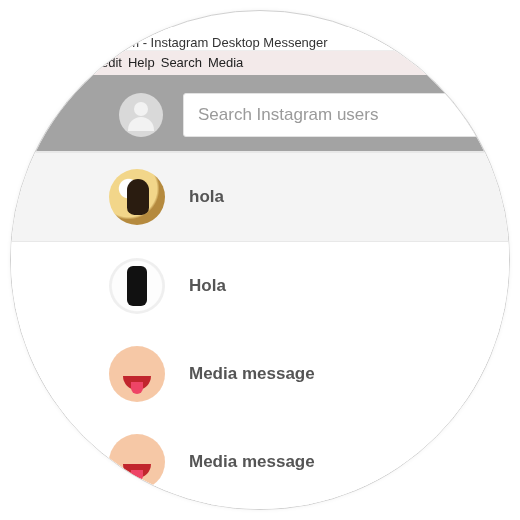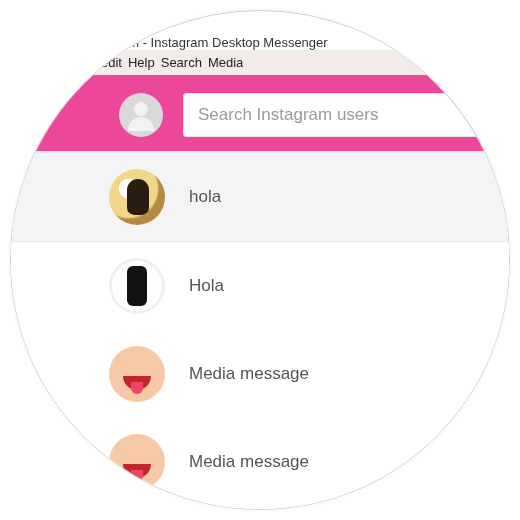--- a/index.html
+++ b/index.html
@@ -50,21 +50,21 @@
     font-size: 13px;
     color: #222;
     border-bottom: 1px solid #f3eaea;
   }
   .menubar span { cursor: default; }
   .searchrow {
     display: flex;
     align-items: center;
     gap: 20px;
     padding: 18px 20px 14px 108px;
-    background: #ec4899;
+    background: #a3a3a3;
     border-bottom: 1px solid #e8e8e8;
   }
   .profile-blank {
     width: 44px; height: 44px;
     border-radius: 50%;
     background: #d9d9d9;
     position: relative;
     flex: 0 0 auto;
   }
   .profile-blank::before {
@@ -130,20 +130,21 @@
     content:""; position:absolute; left:14px; top:30px; width:28px; height:14px;
     background:#c1262d; border-radius: 0 0 16px 16px;
   }
   .avatar.v3::after {
     content:""; position:absolute; left:22px; top:36px; width:12px; height:12px;
     background:#e46; border-radius: 0 0 10px 10px;
   }
   .conv-text {
     font-size: 17px;
     color: #555;
+    font-weight: bold;
   }
 </style>
 </head>
 <body>
 
 <div class="circle-clip">
   <div class="app">
 
     <div class="titlebar">
       <span>um - Instagram Desktop Messenger</span>

